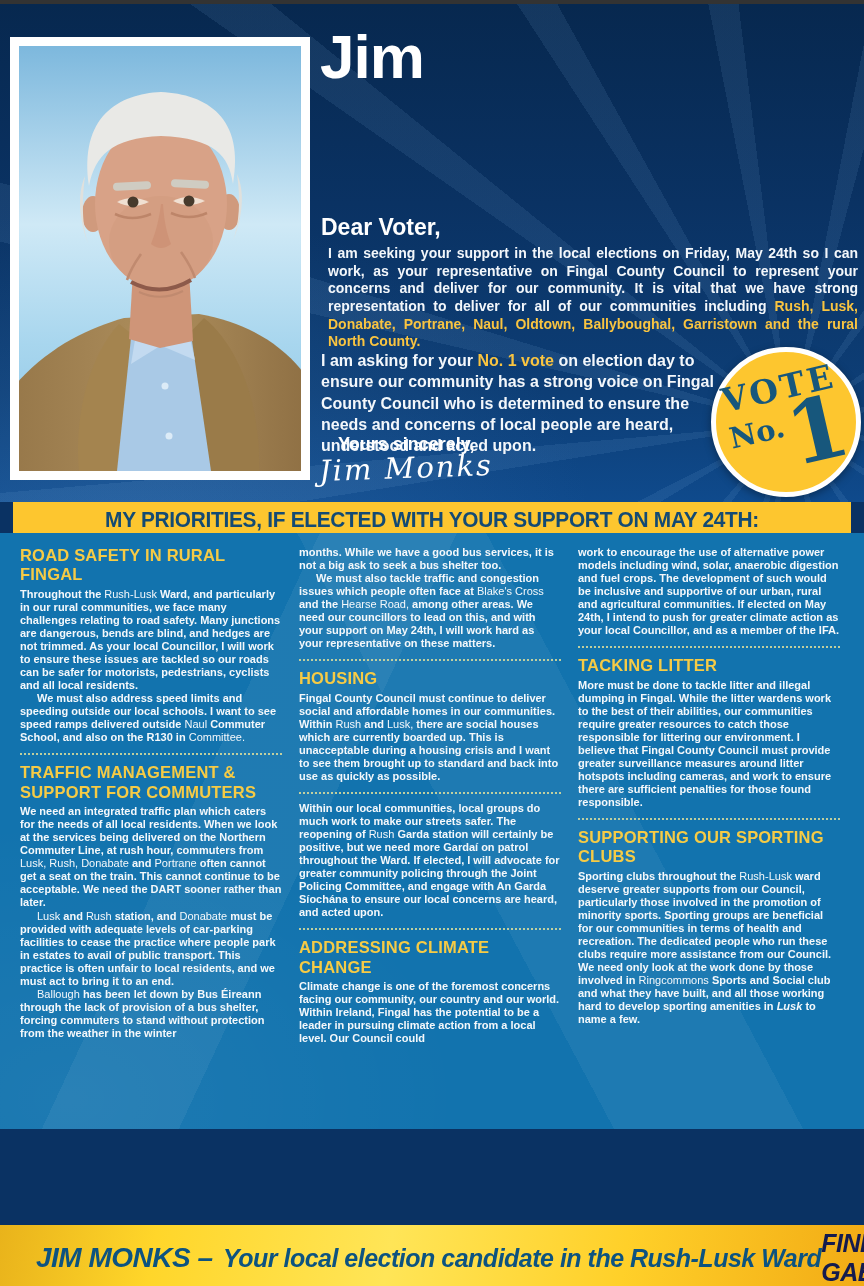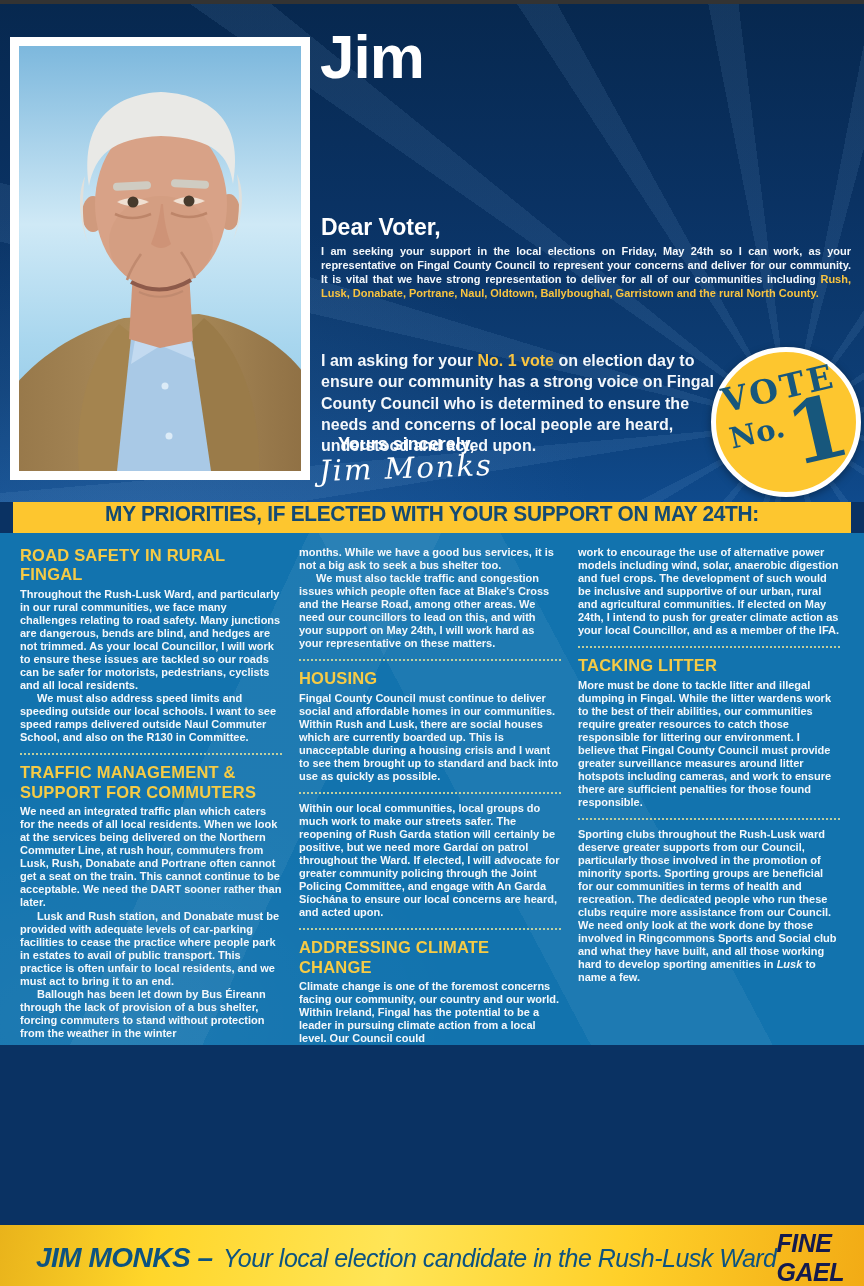--- a/index.html
+++ b/index.html
@@ -27,65 +27,65 @@
     color:#ffffff; font-size:62px; font-weight:800; letter-spacing:-1px;
   }
   .last-name {
     color:#f9c440; font-size:88px; font-weight:800; letter-spacing:-2px; margin-top:2px;
   }
   .salutation {
     position:absolute; left:321px; top:210px;
     color:#ffffff; font-size:23px; font-weight:700;
   }
   .intro {
-    position:absolute; left:321px; top:241px; width:530px;
-    color:#f3f7fb; font-size:11px; line-height:1.26; text-align:justify;
+    position:absolute; left:328px; top:241px; width:530px;
+    color:#f3f7fb; font-size:14px; line-height:1.26; text-align:justify;
     font-weight:600;
   }
   .ask {
     position:absolute; left:321px; top:346px; width:398px;
     color:#f3f7fb; font-size:16px; line-height:1.33; font-weight:600;
   }
   .closing {
     position:absolute; left:338px; top:430px;
     color:#ffffff; font-size:18px; font-weight:700;
   }
   .signature {
     position:absolute; left:319px; top:447px;
     color:#ffffff; font-family:"DejaVu Serif", serif; font-style:italic;
     font-size:29px; letter-spacing:2px; transform:rotate(-2deg);
   }
-  .seg-b { font-weight:700; }
+  .seg-b { font-weight:400; }
   .seg-i { font-style:italic; }
   .seg-yb { font-weight:800; color:#f9c440; }
   
   .badge {
     position:absolute; left:711px; top:343px; width:150px; height:150px;
     background:#fdc62f; border:5px solid #ffffff; border-radius:50%;
     box-shadow:0 3px 8px rgba(0,0,0,0.35);
     display:flex; align-items:center; justify-content:center;
   }
   .badge-inner { transform:rotate(-13deg); text-align:center; color:#17577c;
     font-family:"DejaVu Serif", serif; font-weight:bold; margin-top:-6px; }
   .badge-vote { font-size:33px; letter-spacing:3px; font-weight:bold; }
   .badge-row { display:flex; align-items:flex-start; justify-content:center; margin-top:-4px; }
   .badge-no { font-size:29px; font-weight:bold; margin-top:6px; margin-right:2px; }
   .badge-one { font-size:86px; font-weight:bold; line-height:0.78; }
   
   .banner {
     position:absolute; left:13px; top:498px; width:838px; height:37px;
-    background:#fdc62f; display:flex; align-items:flex-start; justify-content:center;
+    background:#fdc62f; display:flex; align-items:center; justify-content:center;
   }
   .banner span {
     color:#134a74; font-size:21.5px; font-weight:800; letter-spacing:-0.3px;
     transform:scaleX(0.97); white-space:nowrap;
   }
   
   .content {
-    position:absolute; left:0; top:529px; width:864px; height:512px;
+    position:absolute; left:0; top:529px; width:864px; height:596px;
     background:#1273ae; overflow:hidden;
   }
   .content::before {
     content:""; position:absolute; inset:0; pointer-events:none;
     background:
       linear-gradient(115deg, transparent 28%, rgba(255,255,255,0.055) 28%, rgba(255,255,255,0.055) 40%, transparent 40%),
       linear-gradient(62deg, transparent 52%, rgba(255,255,255,0.05) 52%, rgba(255,255,255,0.05) 68%, transparent 68%),
       radial-gradient(ellipse at 8% 95%, rgba(255,255,255,0.05), transparent 35%);
   }
   .columns {
@@ -106,21 +106,21 @@
   }
   
   .footer {
     position:absolute; left:0; top:1221px; width:864px; height:65px;
     background:linear-gradient(100deg, #e9b31b 0%, #ffd62a 18%, #ffe557 45%, #ffd029 72%, #f2ab15 100%);
     display:flex; align-items:center; justify-content:space-between;
     padding:0 26px 0 36px;
   }
   .footer-left { font-style:italic; color:#0d5380; white-space:nowrap; }
   .footer-name { font-size:28px; font-weight:800; letter-spacing:-0.5px; }
-  .footer-tag  { font-size:25px; font-weight:400; letter-spacing:-0.5px; margin-left:6px; }
+  .footer-tag  { font-size:25px; font-weight:700; letter-spacing:-0.5px; margin-left:6px; }
   .footer-right { display:flex; align-items:center; gap:6px; }
   .fg-text {
     color:#141b4e; font-size:25px; font-weight:800; letter-spacing:-0.5px;
     font-style:italic;
   }
 </style>
 </head>
 <body>
 
 <div class="page">
@@ -233,20 +233,21 @@
           <div class="divider"></div>
           <h3 class="col-heading">ADDRESSING CLIMATE CHANGE</h3>
           <p class="col-p"><span>Climate change is one of the foremost concerns facing our community, our country and our world. Within Ireland, Fingal has the potential to be a leader in pursuing climate action from a local level. Our Council could</span></p>
         </div>
       <div class="col">
           <p class="col-p"><span>work to encourage the use of alternative power models including wind, solar, anaerobic digestion and fuel crops. The development of such would be inclusive and supportive of our urban, rural and agricultural communities. If elected on May 24th, I intend to push for greater climate action as your local Councillor, and as a member of the IFA.</span></p>
           <div class="divider"></div>
           <h3 class="col-heading">TACKING LITTER</h3>
           <p class="col-p"><span>More must be done to tackle litter and illegal dumping in Fingal. While the litter wardens work to the best of their abilities, our communities require greater resources to catch those responsible for littering our environment. I believe that Fingal County Council must provide greater surveillance measures around litter hotspots including cameras, and work to ensure there are sufficient penalties for those found responsible.</span></p>
           <div class="divider"></div>
+          <h3 class="col-heading">SUPPORTING OUR SPORTING CLUBS</h3>
           <p class="col-p"><span>Sporting clubs throughout the </span><span class="seg-b">Rush-Lusk</span><span> ward deserve greater supports from our Council, particularly those involved in the promotion of minority sports. Sporting groups are beneficial for our communities in terms of health and recreation. The dedicated people who run these clubs require more assistance from our Council. We need only look at the work done by those involved in </span><span class="seg-b">Ringcommons</span><span> Sports and Social club and what they have built, and all those working hard to develop sporting amenities in </span><span class="seg-i">Lusk</span><span> to name a few.</span></p>
         </div>
     </div>
   </div>
 
   <div class="footer">
     <div class="footer-left">
       <span class="footer-name">JIM MONKS –</span>
       <span class="footer-tag">Your local election candidate in the Rush-Lusk Ward</span>
     </div>

